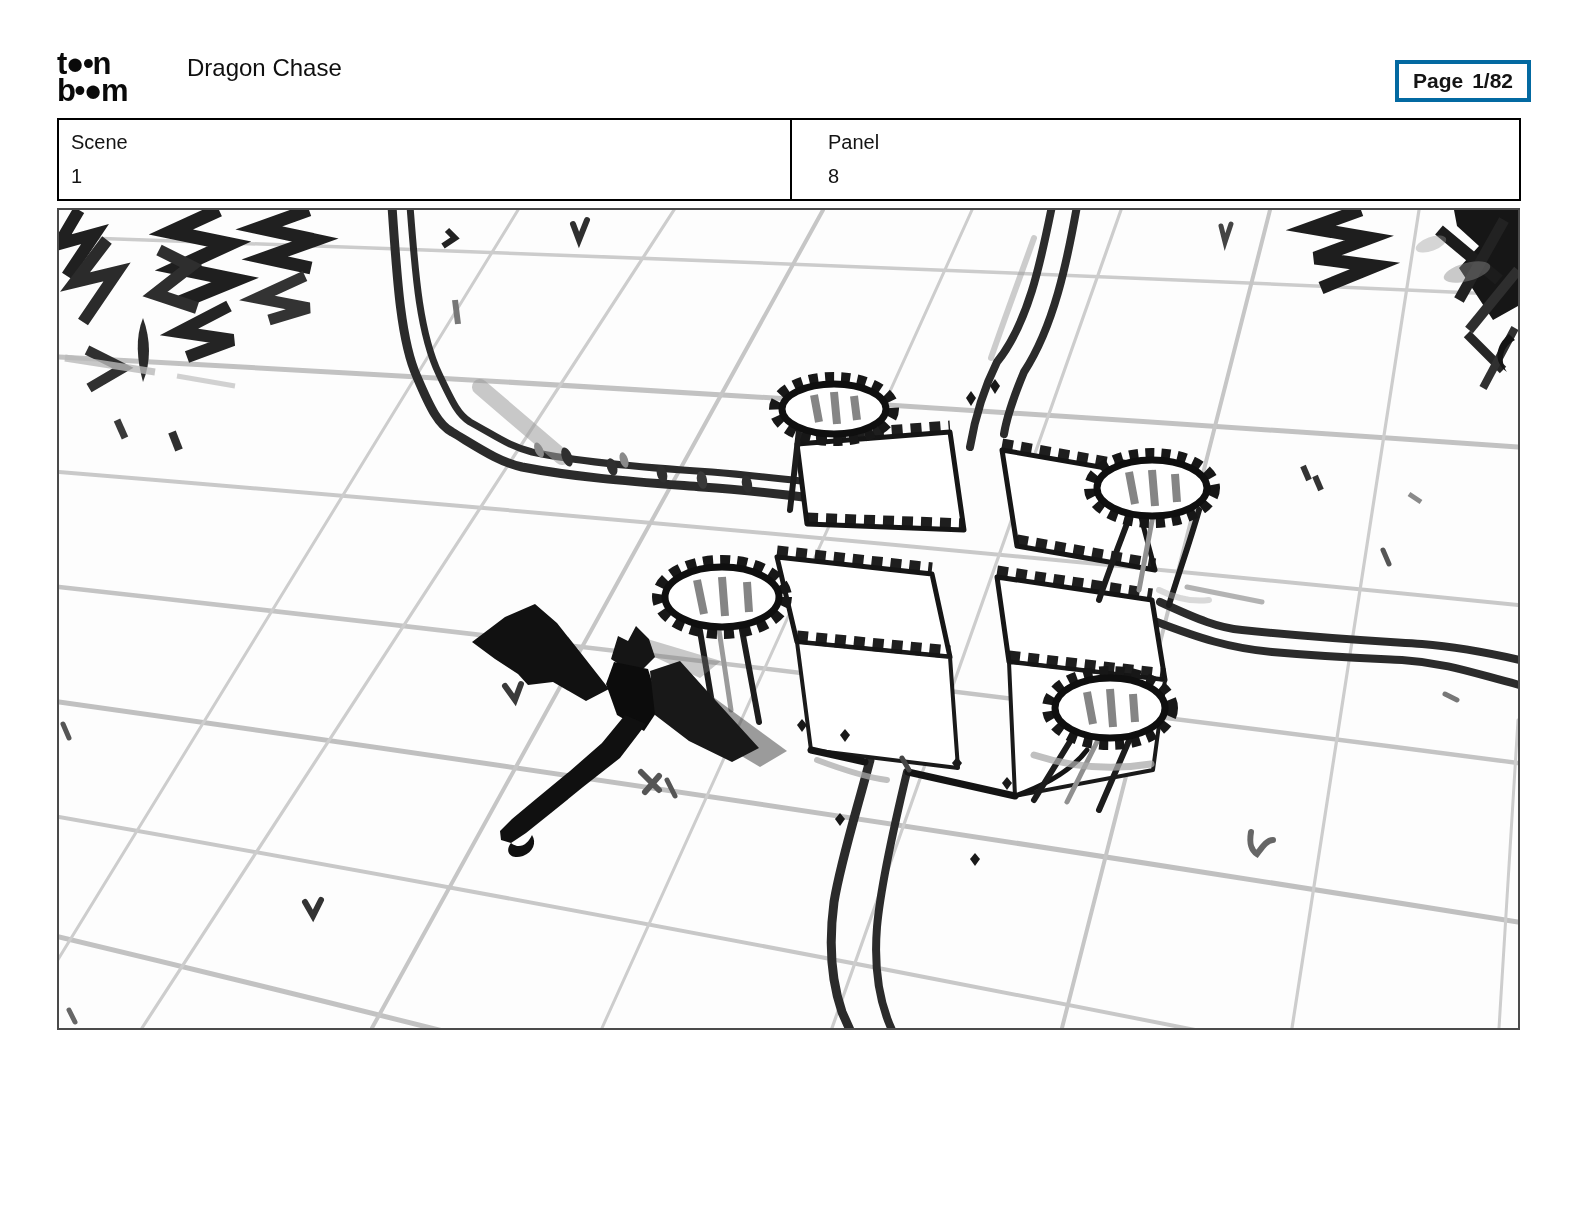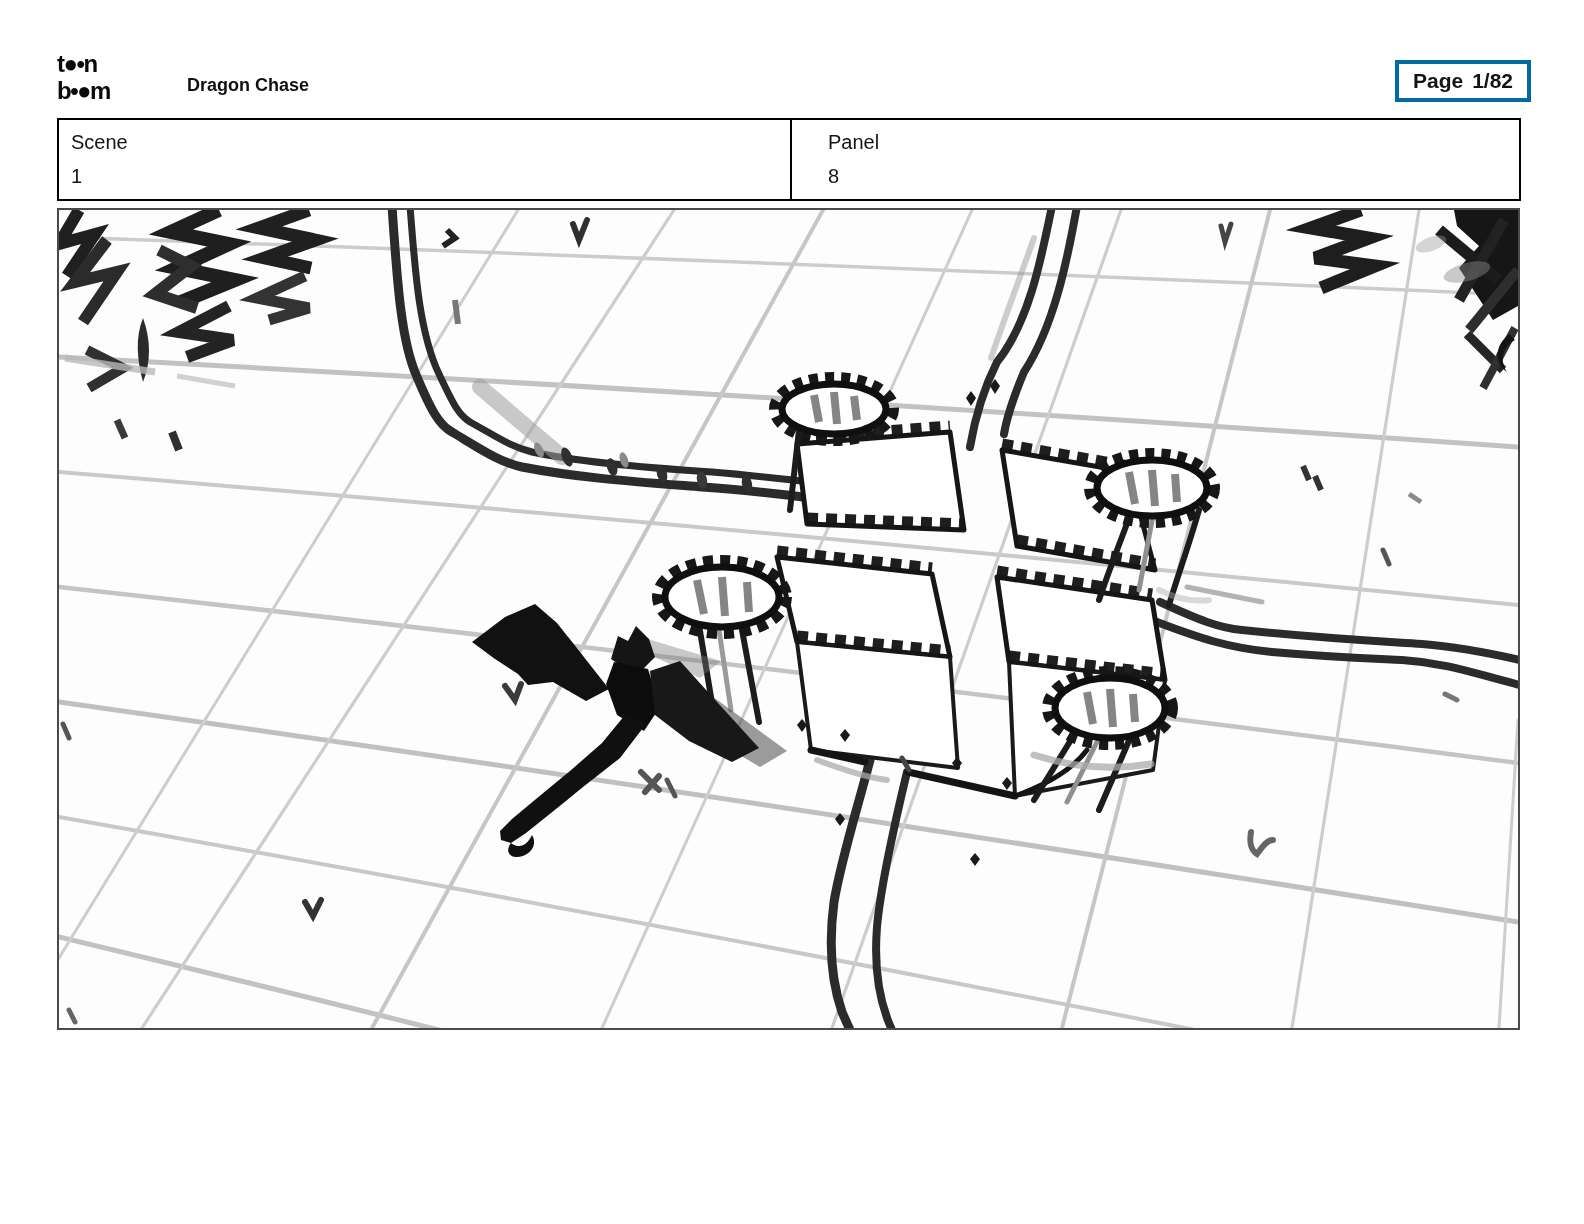--- a/index.html
+++ b/index.html
@@ -1,24 +1,24 @@
 <!DOCTYPE html>
 <html><head>
 <meta charset="utf-8">
 <style>
   html,body{margin:0;padding:0;background:#ffffff;}
   .page{
     position:relative;width:1584px;height:1224px;background:#fff;
     font-family:"Liberation Sans", sans-serif;color:#141414;overflow:hidden;
   }
   
-  .logo{position:absolute;left:57px;top:50px;font-weight:900;font-size:24px;
+  .logo{position:absolute;left:57px;top:50px;font-weight:900;font-size:31px;
         line-height:27px;letter-spacing:-1.5px;color:#0a0a0a;}
   .logo div{white-space:pre;}
-  .title{position:absolute;left:187px;top:75px;font-size:18px;font-weight:700;color:#0f0f0f;}
+  .title{position:absolute;left:187px;top:54px;font-size:24px;font-weight:400;color:#0f0f0f;}
   .pagebox{position:absolute;left:1395px;top:60px;width:136px;height:42px;
            border:4px solid #0369a1;box-sizing:border-box;display:flex;align-items:center;
            justify-content:center;gap:9px;font-size:21px;font-weight:700;background:#fff;}
   
   .inforow{position:absolute;left:57px;top:118px;width:1464px;height:83px;
            border:2px solid #000;box-sizing:border-box;display:flex;background:#fff;}
   .cell{box-sizing:border-box;padding:10px 12px 0 12px;font-size:20px;}
   .cell .lbl{line-height:24px;}
   .cell .val{line-height:24px;margin-top:10px;}
   .cell-scene{width:733px;border-right:2px solid #000;}

